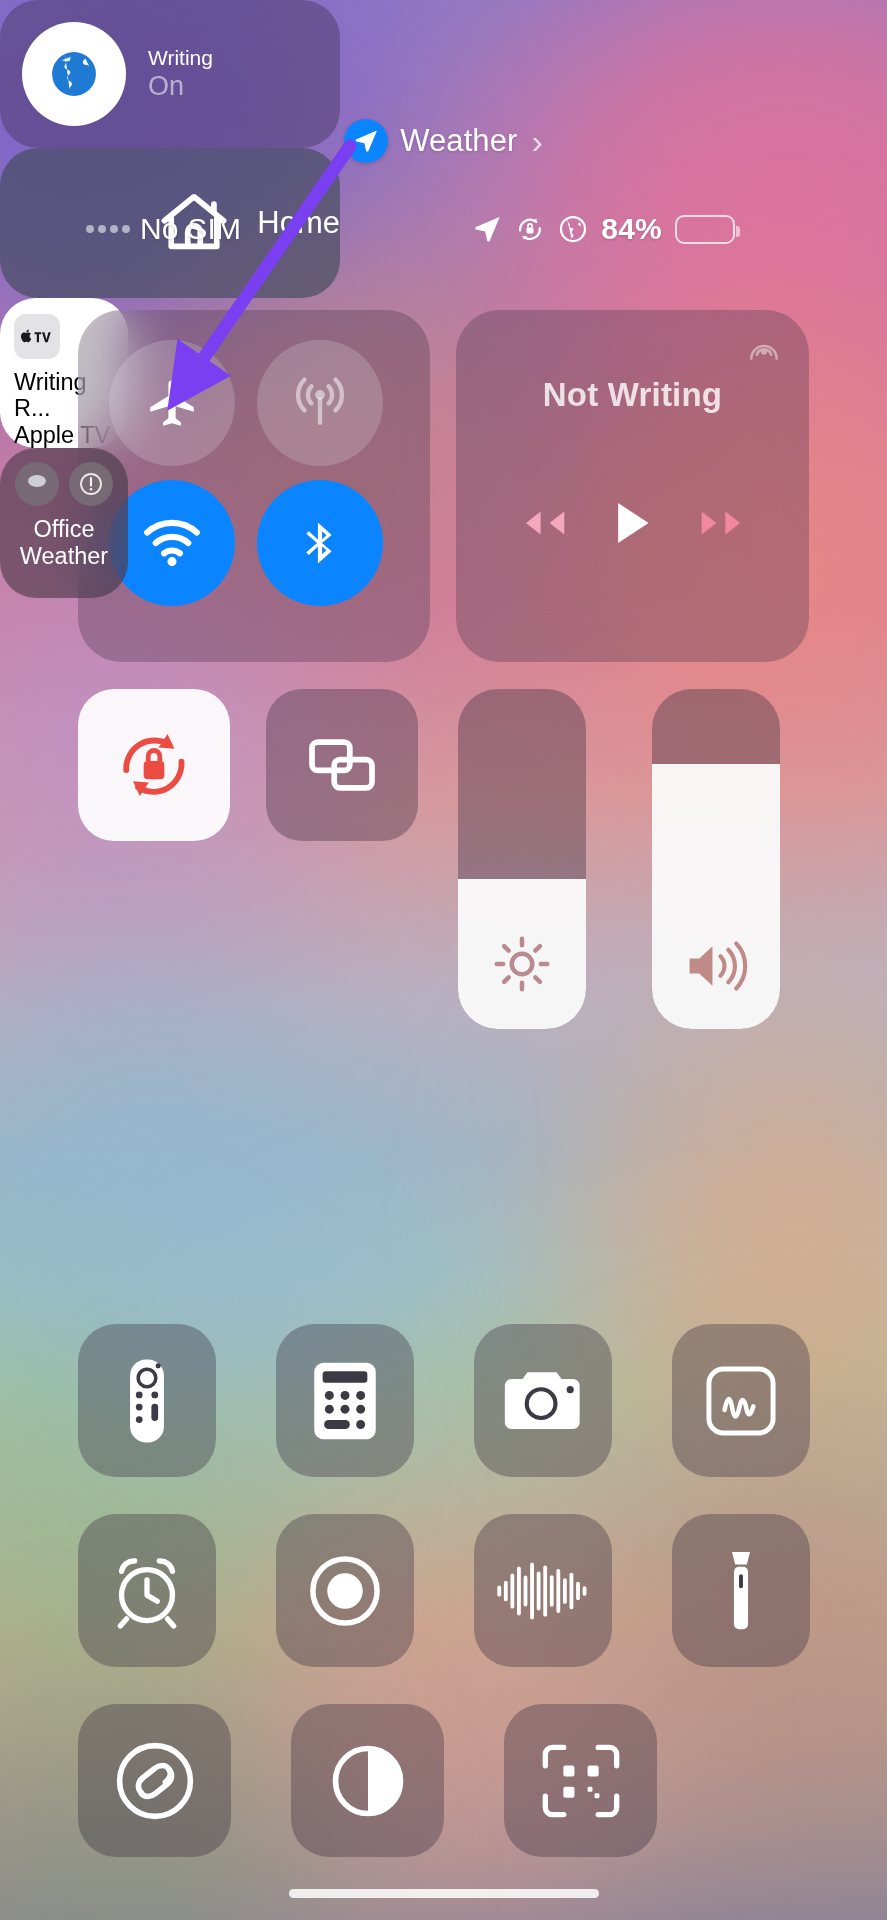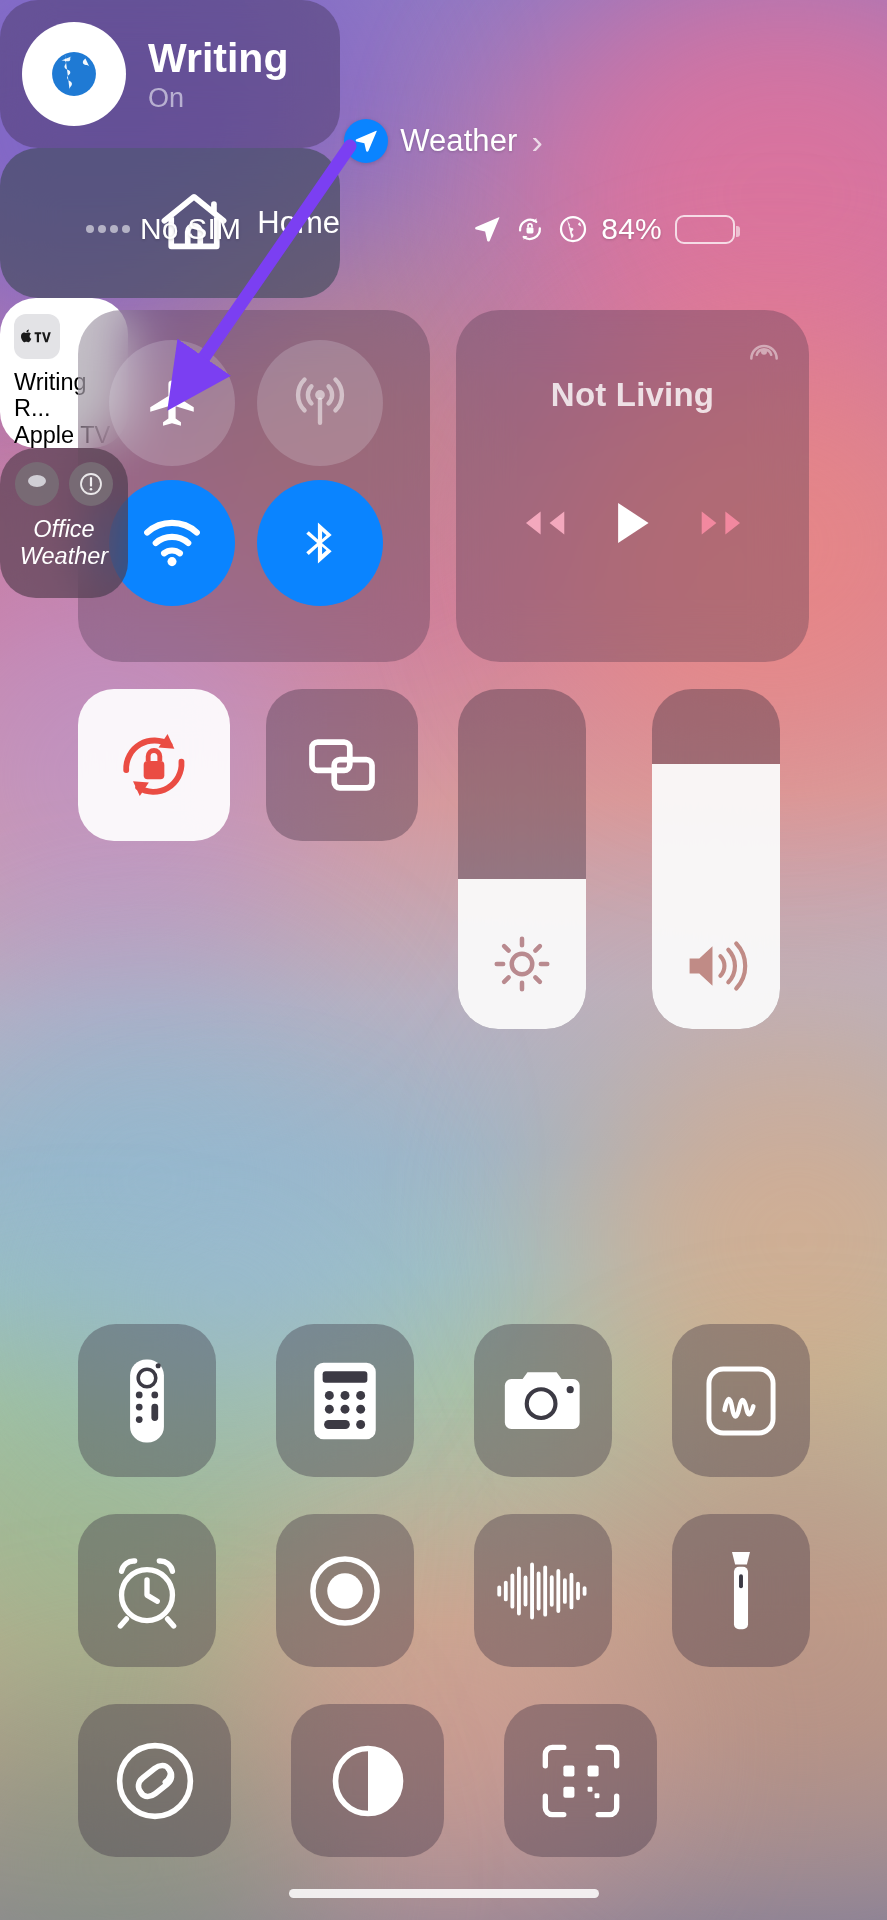--- a/index.html
+++ b/index.html
@@ -68,21 +68,21 @@
   #status-bar {
     position:absolute; top:206px; left:0; width:813px; height:46px;
     display:flex; align-items:center; z-index:6;
     color:#fff;
   }
   #sb-left { position:absolute; left:86px; display:flex; align-items:center; gap:10px; }
   .dots { display:flex; align-items:flex-end; gap:4px; }
   .dots i { display:block; width:8px; height:8px; border-radius:50%; background:rgba(255,255,255,.55); }
   #sb-left .sim { font-size:30px; letter-spacing:.2px; text-shadow:0 1px 3px rgba(0,0,0,.2); }
   #sb-right { position:absolute; right:78px; display:flex; align-items:center; gap:13px; }
-  #sb-right .pct { font-size:30px; letter-spacing:.2px; text-shadow:0 1px 3px rgba(0,0,0,.2);}
+  #sb-right .pct { font-size:30px; letter-spacing:.2px; text-shadow:0 1px 3px rgba(0,0,0,.2);font-weight:bold;}
   .batt {
     width:60px; height:29px; border:2.6px solid rgba(255,255,255,.75);
     border-radius:9px; position:relative; padding:2.5px;
   }
   .batt::after {
     content:""; position:absolute; right:-7px; top:9px; width:4px; height:11px;
     background:rgba(255,255,255,.55); border-radius:0 3px 3px 0;
   }
   .batt .fill { height:100%; background:#fff; border-radius:5px; }
 
@@ -140,21 +140,21 @@
     left:78px; top:876px; width:340px; height:148px;
     border-radius:38px; background:rgba(50,38,58,.34);
     backdrop-filter:blur(26px); -webkit-backdrop-filter:blur(26px);
     display:flex; align-items:center; padding-left:22px; gap:22px;
   }
   #focus-writing .fcircle {
     width:104px; height:104px; border-radius:50%; background:#fff;
     display:flex; align-items:center; justify-content:center; flex:0 0 auto;
   }
   #focus-writing .ftext { display:flex; flex-direction:column; gap:1px; }
-  #focus-writing .ftitle { font-size:41px; color:#fff; font-weight:700; }
+  #focus-writing .ftitle { font-size:21px; color:#fff; font-weight:400; }
   #focus-writing .fstate { font-size:27px; color:rgba(235,235,245,.62); }
 
   
   .slider {
     position:absolute; width:128px; height:340px; border-radius:40px;
     overflow:hidden;
     background:rgba(50,38,58,.36);
     backdrop-filter:blur(26px); -webkit-backdrop-filter:blur(26px);
     display:flex; align-items:flex-end; justify-content:center;
   }
@@ -187,21 +187,21 @@
     left:652px; top:1111px; width:128px; height:150px; border-radius:36px;
     background:rgba(60,48,58,.55);
     backdrop-filter:blur(26px); -webkit-backdrop-filter:blur(26px);
     display:flex; flex-direction:column; align-items:center; padding-top:14px;
   }
   #homepod-tile .pods { display:flex; gap:10px; margin-bottom:10px; }
   #homepod-tile .pod {
     width:44px; height:44px; border-radius:50%; background:rgba(120,110,118,.9);
     display:flex; align-items:center; justify-content:center;
   }
-  #homepod-tile .l1,#homepod-tile .l2 { font-size:23.5px; color:#fff; line-height:1.14; text-align:center;font-style:italic; }
+  #homepod-tile .l1,#homepod-tile .l2 { font-size:23.5px; color:#fff; line-height:1.14; text-align:center; }
 
   
   #apps { position:absolute; left:78px; top:1324px; width:732px; }
   .app-row { display:flex; gap:60px; margin-bottom:37px; }
   .app-tile {
     width:153px; height:153px; border-radius:38px;
     background:rgba(50,38,58,.34);
     backdrop-filter:blur(26px); -webkit-backdrop-filter:blur(26px);
     display:flex; align-items:center; justify-content:center;
   }
@@ -312,21 +312,21 @@
   </div>
 
   <div id="media" class="module glass">
     <span class="airplay">
       <svg width="38" height="38" viewBox="0 0 24 24">
         <path d="M4 16.8A8 8 0 0 1 20 16.8" stroke="#fff" stroke-width="1.6" fill="none" stroke-linecap="round"></path>
         <path d="M7.4 14.4a4.8 4.8 0 0 1 9.2 0" stroke="#fff" stroke-width="1.6" fill="none" stroke-linecap="round"></path>
         <circle cx="12" cy="12.4" r="1.9" fill="#fff"></circle>
       </svg>
     </span>
-    <div class="np">Not Living</div>
+    <div class="np">Not Writing</div>
     <div class="controls">
       <span>
         <svg width="52" height="40" viewBox="0 0 44 28">
             <path d="M20 4.2v19.6L7.6 14zM40 4.2v19.6L27.6 14z" fill="#f3a8bd"></path>
           </svg>
       </span>
       <span>
         <svg width="38" height="46" viewBox="0 0 28 34">
             <path d="M3 2.2 25.5 17 3 31.8z" fill="#fff"></path>
           </svg>

